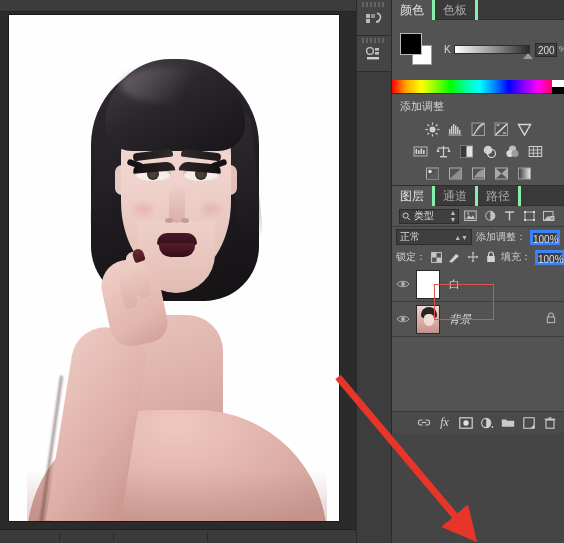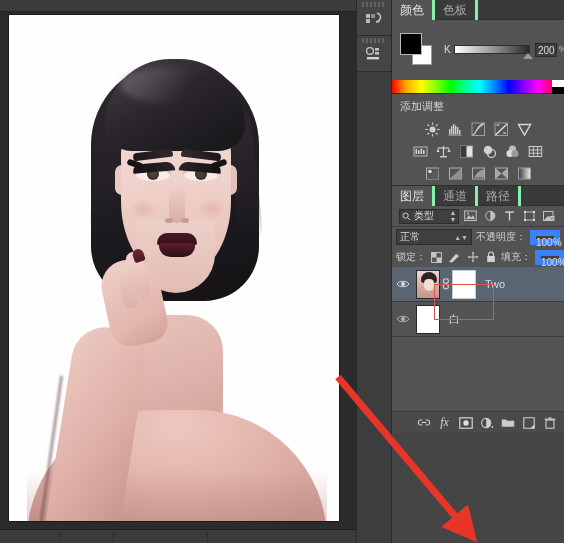--- a/index.html
+++ b/index.html
@@ -299,21 +299,21 @@
   }
   .blend-select {
     width: 76px; height: 16px;
     background: #3f3f3f; border: 1px solid #2d2d2d;
     font-size: 10px; color: #ddd;
     display: flex; align-items: center; padding: 0 3px;
   }
   .blend-select .spin { margin-left:auto; font-size:7px; color:#bbb; }
   .lbl { font-size: 10px; color: #cfcfcf; white-space: nowrap; }
   .numbox {
-    width: 30px; height: 15px; background: #3f3f3f; border: 6px solid #3b82f6;
+    width: 30px; height: 15px; background: #3f3f3f; border: 3px solid #3b82f6;
     font-size: 10px; color: #ddd; text-align: right; line-height: 13px;
   }
   .lock-icons { display:flex; gap: 5px; align-items:center; }
   .lock-ic { width: 13px; height: 14px; display:flex; align-items:center; justify-content:center; }
 
   .layer-list { position: relative; }
   .layer-row {
     display: flex; align-items: center;
     height: 35px;
     border-bottom: 1px solid #3c3c3c;
@@ -670,21 +670,21 @@
             <rect x="8" y="6.5" width="4" height="4" fill="#9b9b9b" stroke="#d6d6d6" stroke-width=".8"></rect>
           </svg>
         </div>
       </div>
 
       <div class="mode-row">
         <div class="blend-select">
           <span>正常</span>
           <span class="spin">▲▼</span>
         </div>
-        <span class="lbl">不透明度：</span>
+        <span class="lbl">添加调整：</span>
         <span class="numbox">100%</span>
       </div>
 
       <div class="lock-row">
         <span class="lbl">锁定：</span>
         <span class="lock-icons">
           <span class="lock-ic">
             <svg width="11" height="11" viewBox="0 0 11 11">
               <rect x="0.6" y="0.6" width="9.8" height="9.8" fill="none" stroke="#c6c6c6"></rect>
               <rect x="0.6" y="0.6" width="4.9" height="4.9" fill="#c6c6c6"></rect>
@@ -709,50 +709,49 @@
               <rect x="1.2" y="5" width="7.6" height="6" fill="#d2d2d2"></rect>
             </svg>
           </span>
         </span>
         <span class="lbl" style="margin-left:auto;">填充：</span>
         <span class="numbox">100%</span>
       </div>
 
       <div class="layer-list">
 
-        <div class="layer-row selected">
-          <span class="eye-cell">
-            <svg width="14" height="10" viewBox="0 0 14 10">
-              <path d="M1 5 C3.2 1.4 10.8 1.4 13 5 C10.8 8.6 3.2 8.6 1 5 Z" fill="none" stroke="#d8d8d8" stroke-width="1"></path>
-              <circle cx="7" cy="5" r="2" fill="#d8d8d8"></circle>
-            </svg>
-          </span>
-          <span class="thumb mini-photo"></span>
-          <span class="link-ic">
-            <svg width="8" height="12" viewBox="0 0 8 12">
-              <rect x="1.4" y="0.8" width="5" height="4.6" rx="2.3" fill="none" stroke="#cfcfcf" stroke-width="1.1"></rect>
-              <rect x="1.4" y="6.2" width="5" height="4.6" rx="2.3" fill="none" stroke="#cfcfcf" stroke-width="1.1"></rect>
-            </svg>
-          </span>
-          <span class="mask-thumb white"></span>
-          <span class="layer-name">Two</span>
-        </div>
 
 
         <div class="layer-row">
           <span class="eye-cell">
             <svg width="14" height="10" viewBox="0 0 14 10">
               <path d="M1 5 C3.2 1.4 10.8 1.4 13 5 C10.8 8.6 3.2 8.6 1 5 Z" fill="none" stroke="#b0b0b0" stroke-width="1"></path>
               <circle cx="7" cy="5" r="2" fill="#b0b0b0"></circle>
             </svg>
           </span>
           <span class="thumb"></span>
           <span class="layer-name">白</span>
         </div>
 
+        <div class="layer-row">
+          <span class="eye-cell">
+            <svg width="14" height="10" viewBox="0 0 14 10">
+              <path d="M1 5 C3.2 1.4 10.8 1.4 13 5 C10.8 8.6 3.2 8.6 1 5 Z" fill="none" stroke="#b0b0b0" stroke-width="1"></path>
+              <circle cx="7" cy="5" r="2" fill="#b0b0b0"></circle>
+            </svg>
+          </span>
+          <span class="thumb mini-photo"></span>
+          <span class="layer-name italic">背景</span>
+          <span class="lock-right">
+            <svg width="10" height="12" viewBox="0 0 10 12">
+              <path d="M2.6 5 V3.4 a2.4 2.4 0 0 1 4.8 0 V5" fill="none" stroke="#b4b4b4" stroke-width="1.1"></path>
+              <rect x="1.4" y="5" width="7.2" height="5.6" fill="none" stroke="#b4b4b4" stroke-width="1.1"></rect>
+            </svg>
+          </span>
+        </div>
       </div>
 
       <div class="panel-filler" style="height:96px;"></div>
 
       <div class="layers-footer">
         <span class="foot-btn">
           <svg width="14" height="11" viewBox="0 0 14 11">
             <path d="M5.5 3 H3.2 a2.6 2.6 0 0 0 0 5 H5.5" fill="none" stroke="#c9c9c9" stroke-width="1.2"></path>
             <path d="M8.5 3 H10.8 a2.6 2.6 0 0 1 0 5 H8.5" fill="none" stroke="#c9c9c9" stroke-width="1.2"></path>
             <line x1="4.6" y1="5.5" x2="9.4" y2="5.5" stroke="#c9c9c9" stroke-width="1.2"></line>

